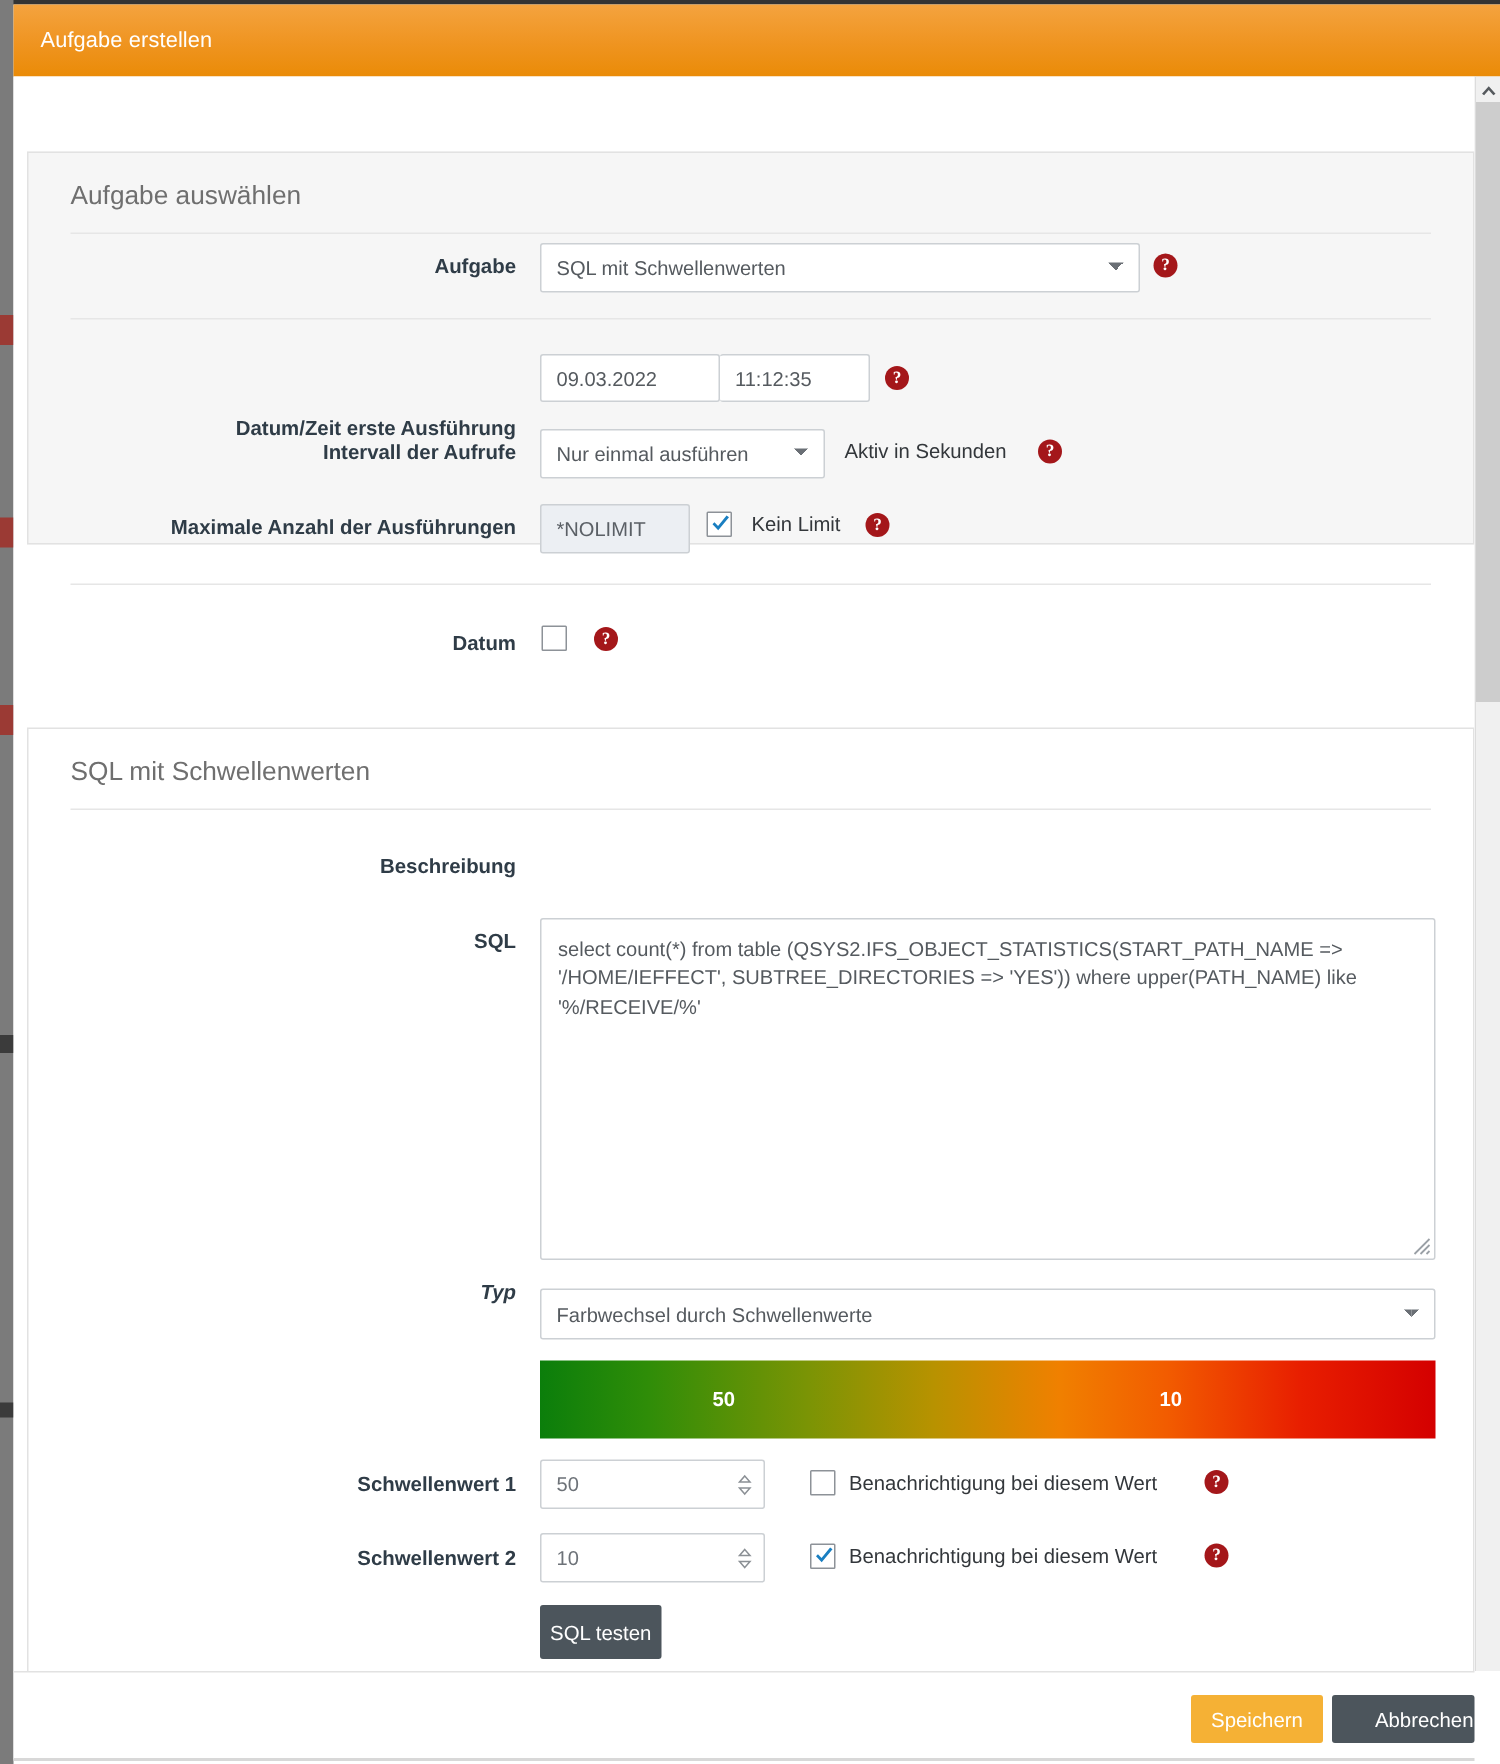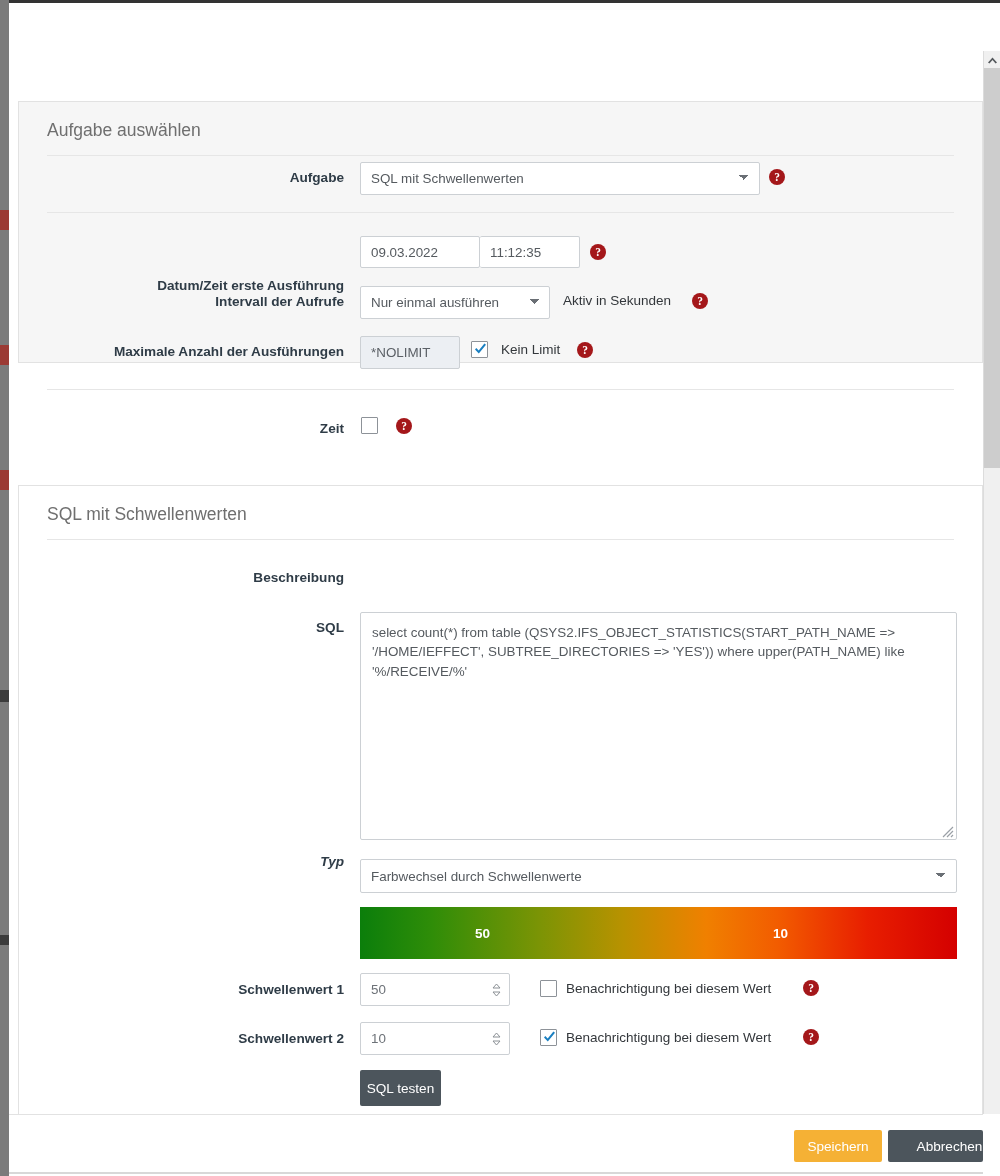--- a/index.html
+++ b/index.html
@@ -236,20 +236,23 @@
   <div class="topline"></div>
 
   <div class="left-strip">
     <div class="mark" style="top:210px"></div>
     <div class="mark" style="top:345px"></div>
     <div class="mark" style="top:470px"></div>
     <div class="dark" style="top:690px;height:12px"></div>
     <div class="dark" style="top:935px;height:10px"></div>
   </div>
 
+  <div class="titlebar">
+    <span class="title">Aufgabe erstellen</span>
+  </div>
 
   <div class="scrollbar">
     <div class="arrow-up">
       <svg width="11" height="8" viewBox="0 0 11 8">
           <path d="M5.5 1.5 L10 6.5 L8.6 7.5 L5.5 4 L2.4 7.5 L1 6.5 Z" fill="#55595d"></path>
         </svg>
     </div>
     <div class="thumb"></div>
     <div class="track-rest"></div>
   </div>
@@ -285,21 +288,21 @@
       <div class="cb checked" style="left:452px; top:239px;">
         <svg width="15" height="15" viewBox="0 0 15 15">
             <path d="M2 7.5 L5.8 11.5 L13 2.8 L11.4 1.6 L5.7 8.6 L3.3 6.1 Z" fill="#1a7fc1"></path>
           </svg>
       </div>
       <div class="cbtext" style="left:482px; top:240px;">Kein Limit</div>
       <div class="help" style="left:558px; top:240px;">?</div>
 
       <div class="panel-rule" style="top:287px"></div>
 
-      <div class="lbl" style="left:40px; top:319px; width:285px;">Zeit</div>
+      <div class="lbl" style="left:40px; top:319px; width:285px;">Datum</div>
       <div class="cb" style="left:342px; top:315px;">
         
       </div>
       <div class="help" style="left:377px; top:316px;">?</div>
     </div>
 
     <div class="panel panel-bottom">
       <div class="panel-title" style="top:18px">SQL mit Schwellenwerten</div>
       <div class="panel-rule" style="top:53px"></div>
 

